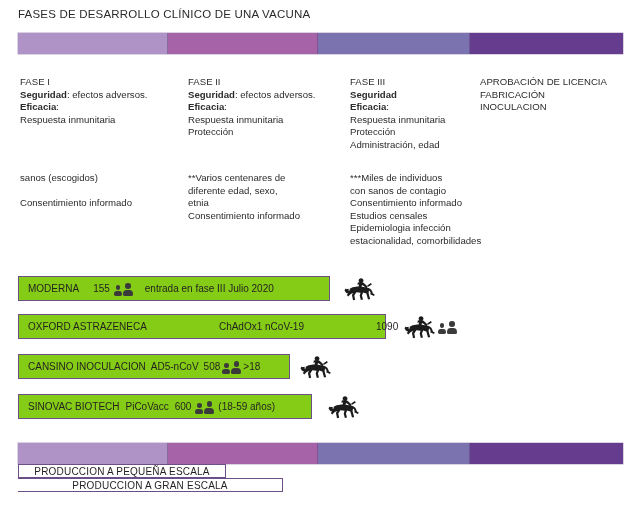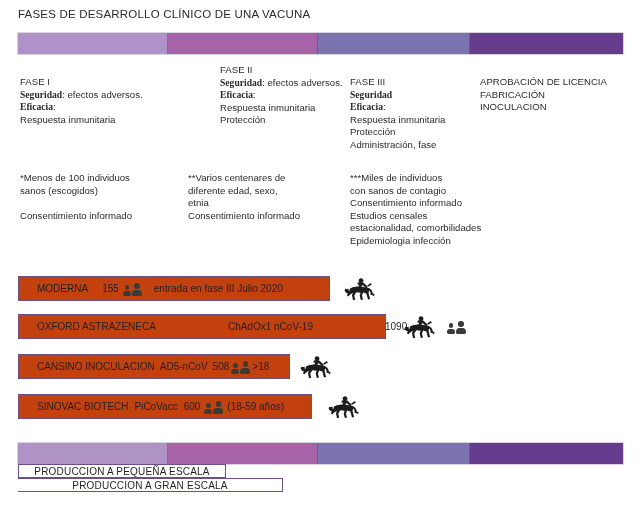--- a/index.html
+++ b/index.html
@@ -45,48 +45,48 @@
   #phase-bar .seg:last-child { border-right: none; }
 
   
   .col {
     position: absolute;
     font-size: 9.6px;
     line-height: 12.6px;
     color: #2b2b2b;
   }
   .col .ln { white-space: nowrap; }
-  .col .ln b { font-weight: bold; font-family: Liberation Serif, serif; }
+  .col .ln b { font-weight: bold; }
 
   #col1-head { left: 20px;  top: 76px; width: 170px; }
-  #col2-head { left: 188px; top: 64px; width: 170px; margin-left: 32px; }
+  #col2-head { left: 188px; top: 76px; width: 170px; }
   #col3-head { left: 350px; top: 76px; width: 160px; }
   #col4-head { left: 480px; top: 76px; width: 160px; }
 
   #col1-pop { left: 20px;  top: 172px; width: 170px; }
   #col2-pop { left: 188px; top: 172px; width: 170px; }
   #col3-pop { left: 350px; top: 172px; width: 190px; }
 
   .gap { height: 12.6px; }
 
   
   .cand-row {
     position: absolute;
     height: 25px;
     display: flex;
     align-items: center;
   }
   .cand-box {
     height: 25px;
     box-sizing: border-box;
     border: 1.2px solid #6b4f86;
-    background: #c2410c;
+    background: #84cc16;
     display: flex;
     align-items: center;
-    padding: 0 18px;
+    padding: 0 9px;
     font-size: 10px;
     color: #231f20;
     white-space: nowrap;
   }
   .cand-box .sp { display: inline-block; }
   .people {
     display: inline-flex;
     align-items: flex-end;
     gap: 1px;
     margin: 0 4px;
@@ -203,50 +203,49 @@
   <div class="ln">Respuesta inmunitaria</div>
   <div class="ln">Protección</div>
 </div>
 
 <div class="col" id="col3-head">
   <div class="ln">FASE III</div>
   <div class="ln"><b>Seguridad</b><span></span></div>
   <div class="ln"><b>Eficacia</b><span>:</span></div>
   <div class="ln">Respuesta inmunitaria</div>
   <div class="ln">Protección</div>
-  <div class="ln">Administración, fase</div>
+  <div class="ln">Administración, edad</div>
 </div>
 
 <div class="col" id="col4-head">
   <div class="ln">APROBACIÓN DE LICENCIA</div>
   <div class="ln">FABRICACIÓN</div>
   <div class="ln">INOCULACION</div>
 </div>
 
 <div class="col" id="col1-pop">
-  <div class="ln">*Menos de 100 individuos</div>
   <div class="ln">sanos (escogidos)</div>
   <div class="gap"></div>
   <div class="ln">Consentimiento informado</div>
 </div>
 
 <div class="col" id="col2-pop">
   <div class="ln">**Varios centenares de</div>
   <div class="ln">diferente edad, sexo,</div>
   <div class="ln">etnia</div>
   <div class="ln">Consentimiento informado</div>
 </div>
 
 <div class="col" id="col3-pop">
   <div class="ln">***Miles de individuos</div>
   <div class="ln">con sanos de contagio</div>
   <div class="ln">Consentimiento informado</div>
   <div class="ln">Estudios censales</div>
+  <div class="ln">Epidemiologia infección</div>
   <div class="ln">estacionalidad, comorbilidades</div>
-  <div class="ln">Epidemiologia infección</div>
 </div>
 
 <div class="cand-row" id="cand1">
   <div class="cand-box">
     <span class="sp">MODERNA</span>
     <span style="width:14px"></span>
     <span class="sp">155</span>
     <span class="people">
       <span class="person small">
           <span class="head"></span>

